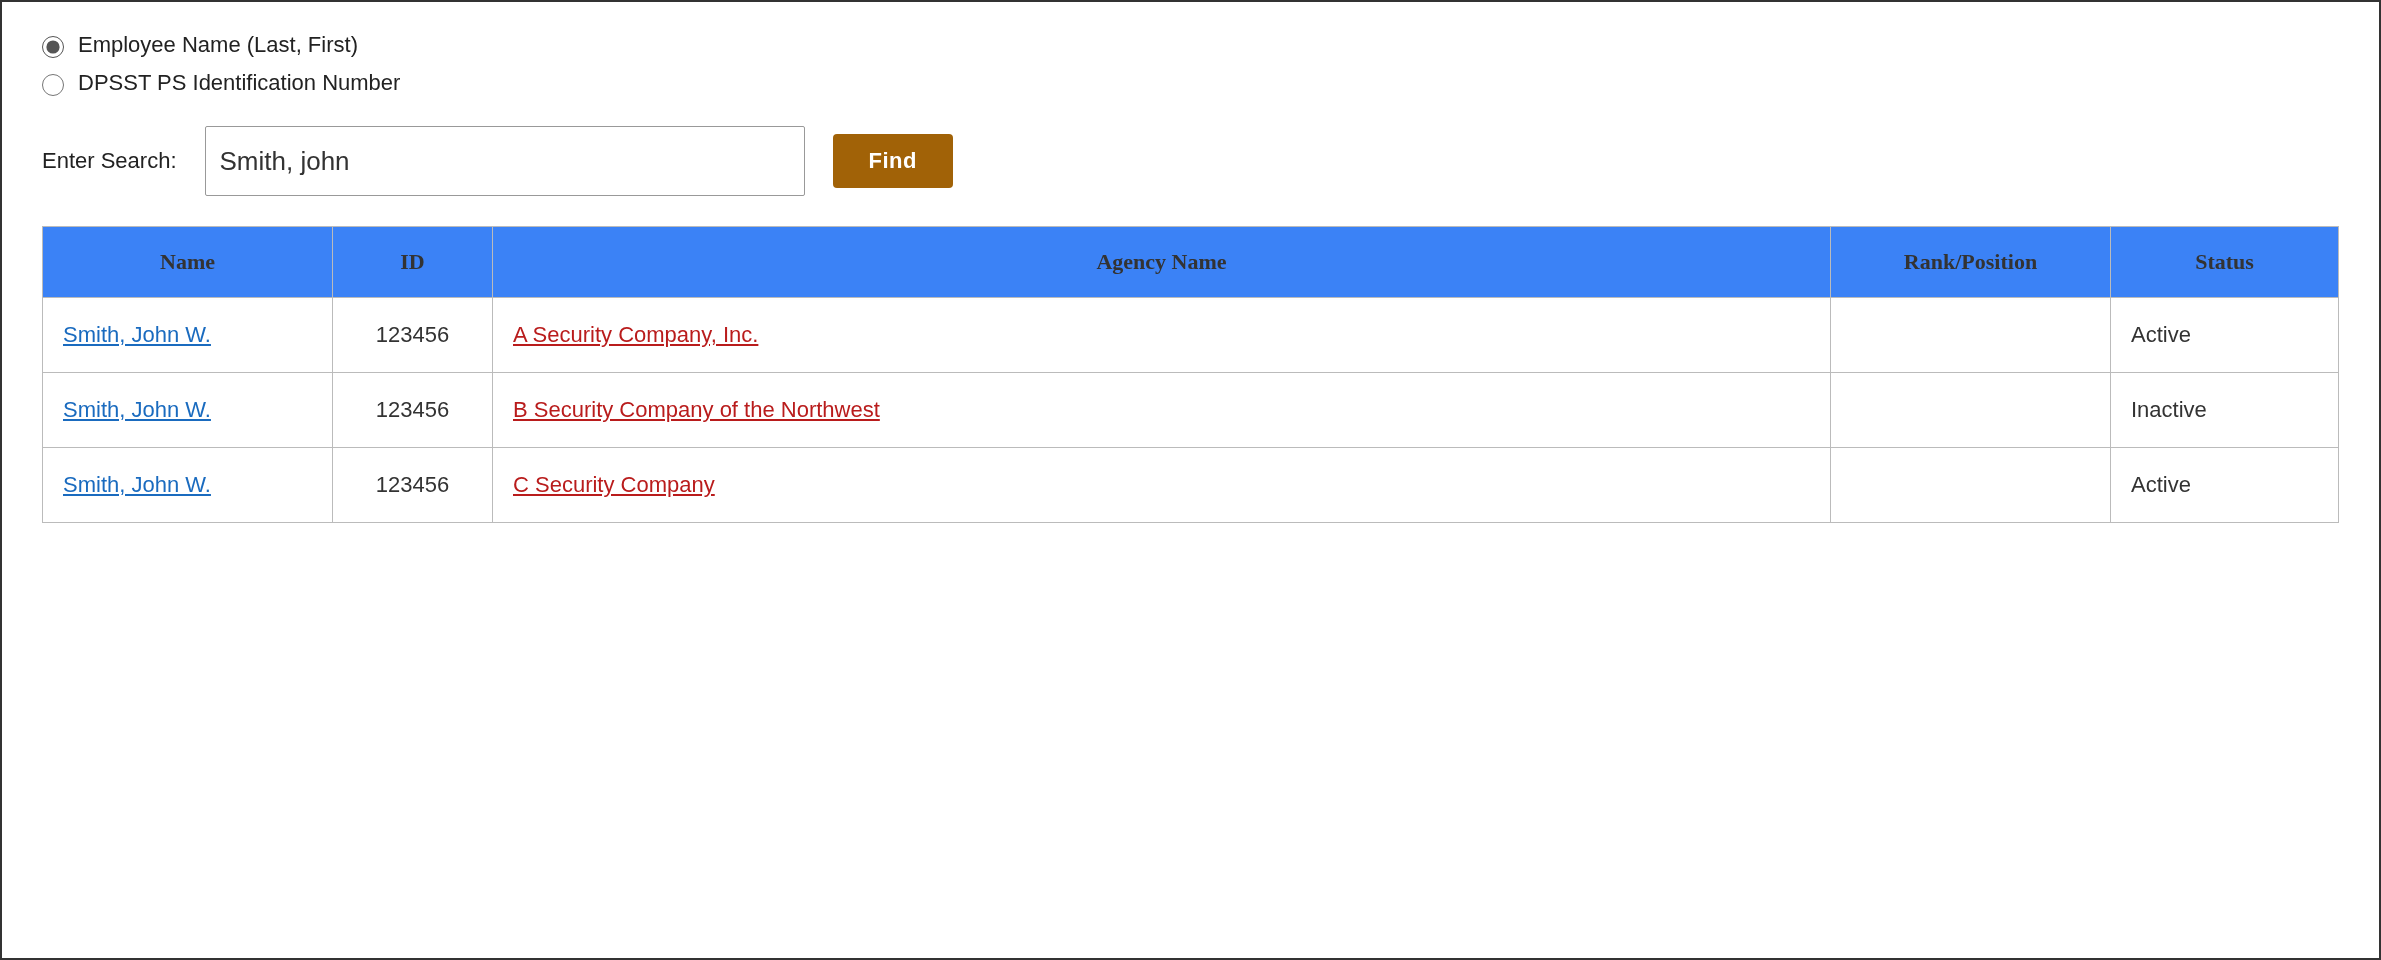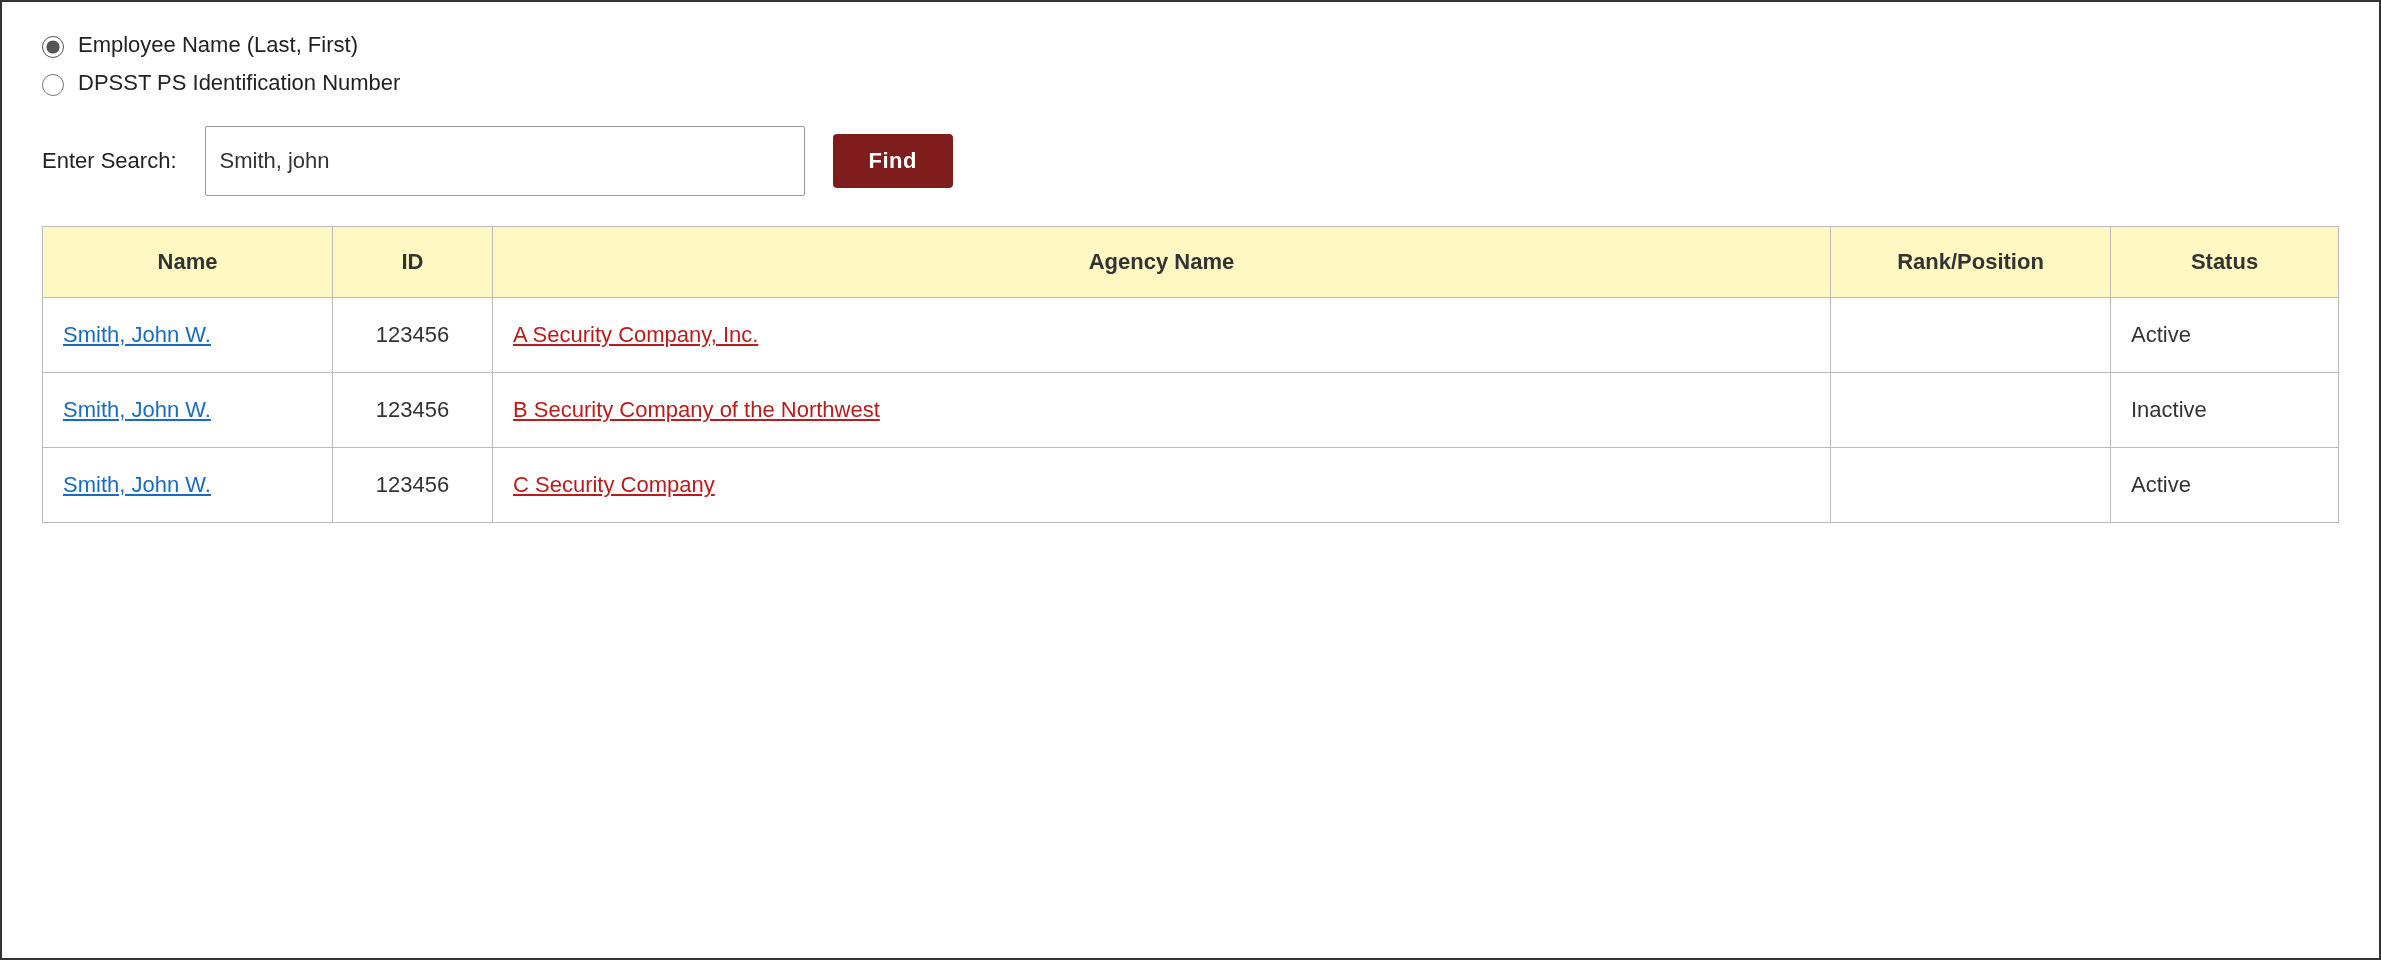--- a/index.html
+++ b/index.html
@@ -48,49 +48,50 @@
 
     .search-label {
       font-size: 22px;
       color: #222;
       white-space: nowrap;
     }
 
     .search-input {
       width: 600px;
       height: 70px;
-      font-size: 22px;
+      font-size: 26px;
       padding: 24px 14px;
       border: 1px solid #999;
       border-radius: 2px;
       color: #333;
       outline: none;
     }
 
     .find-button {
-      background-color: #7f1d1d;
+      background-color: #a16207;
       color: #fff;
       border: none;
       border-radius: 4px;
       font-size: 22px;
       font-weight: bold;
       padding: 10px 36px;
       height: 54px;
       cursor: pointer;
       letter-spacing: 0.5px;
     }
 
     .results-table {
       width: 100%;
       border-collapse: collapse;
       border: 1px solid #bbb;
     }
 
     .results-table thead tr {
-      background-color: #fef9c3;
+      background-color: #3b82f6;
+      font-family: Liberation Serif, serif;
     }
 
     .results-table th {
       padding: 22px 20px;
       font-size: 22px;
       font-weight: bold;
       color: #333;
       text-align: center;
       border: 1px solid #bbb;
     }

